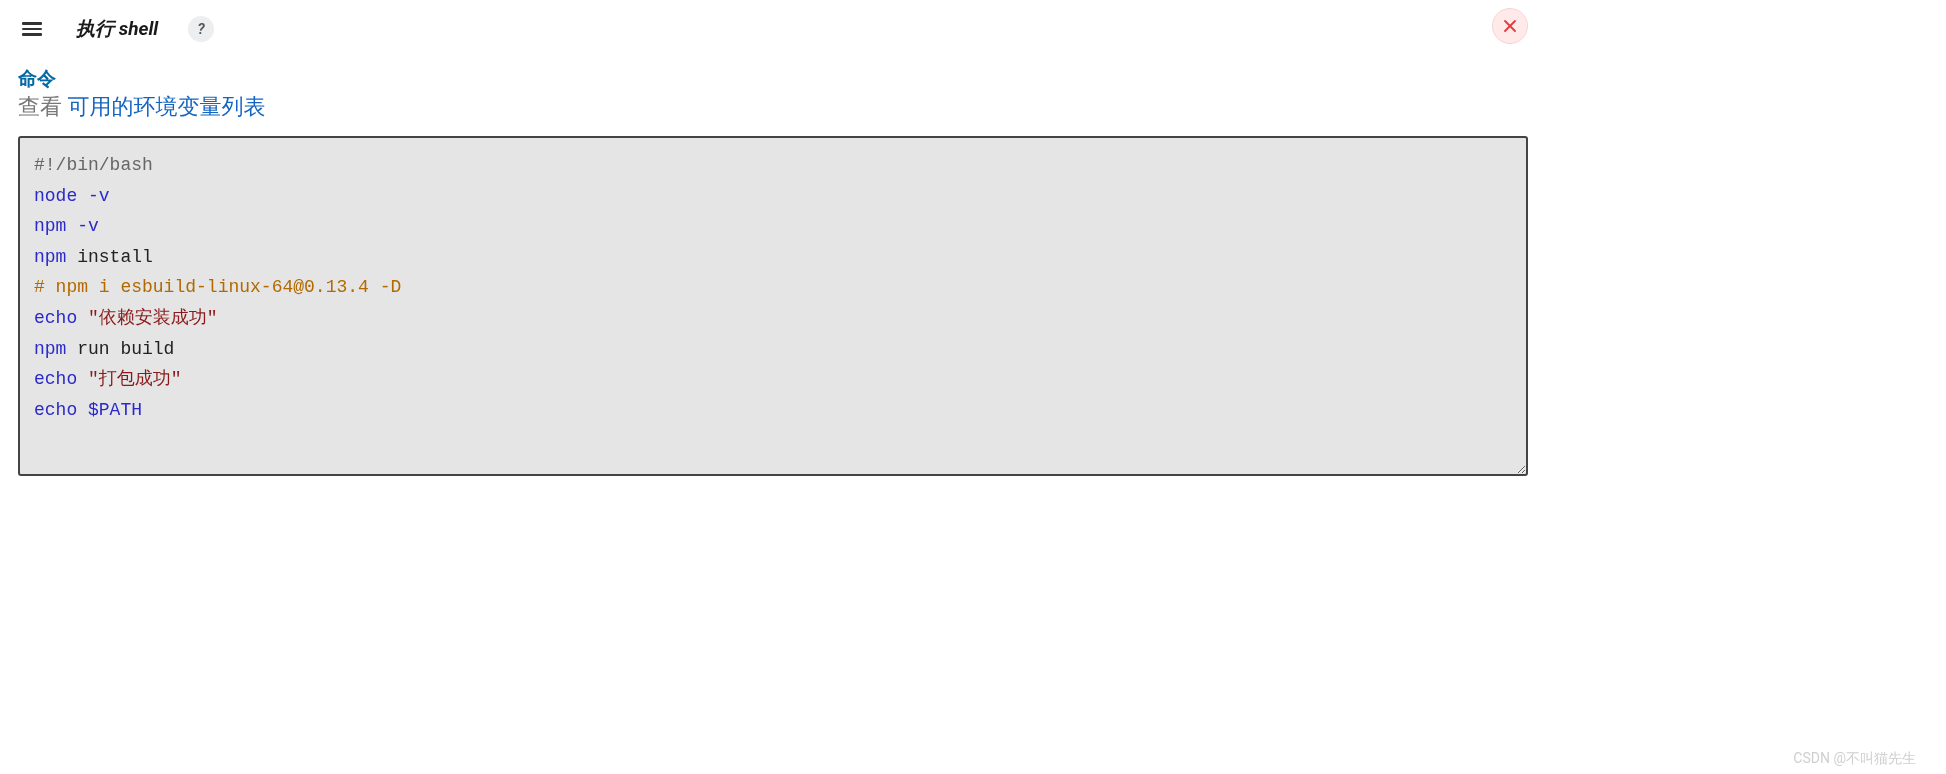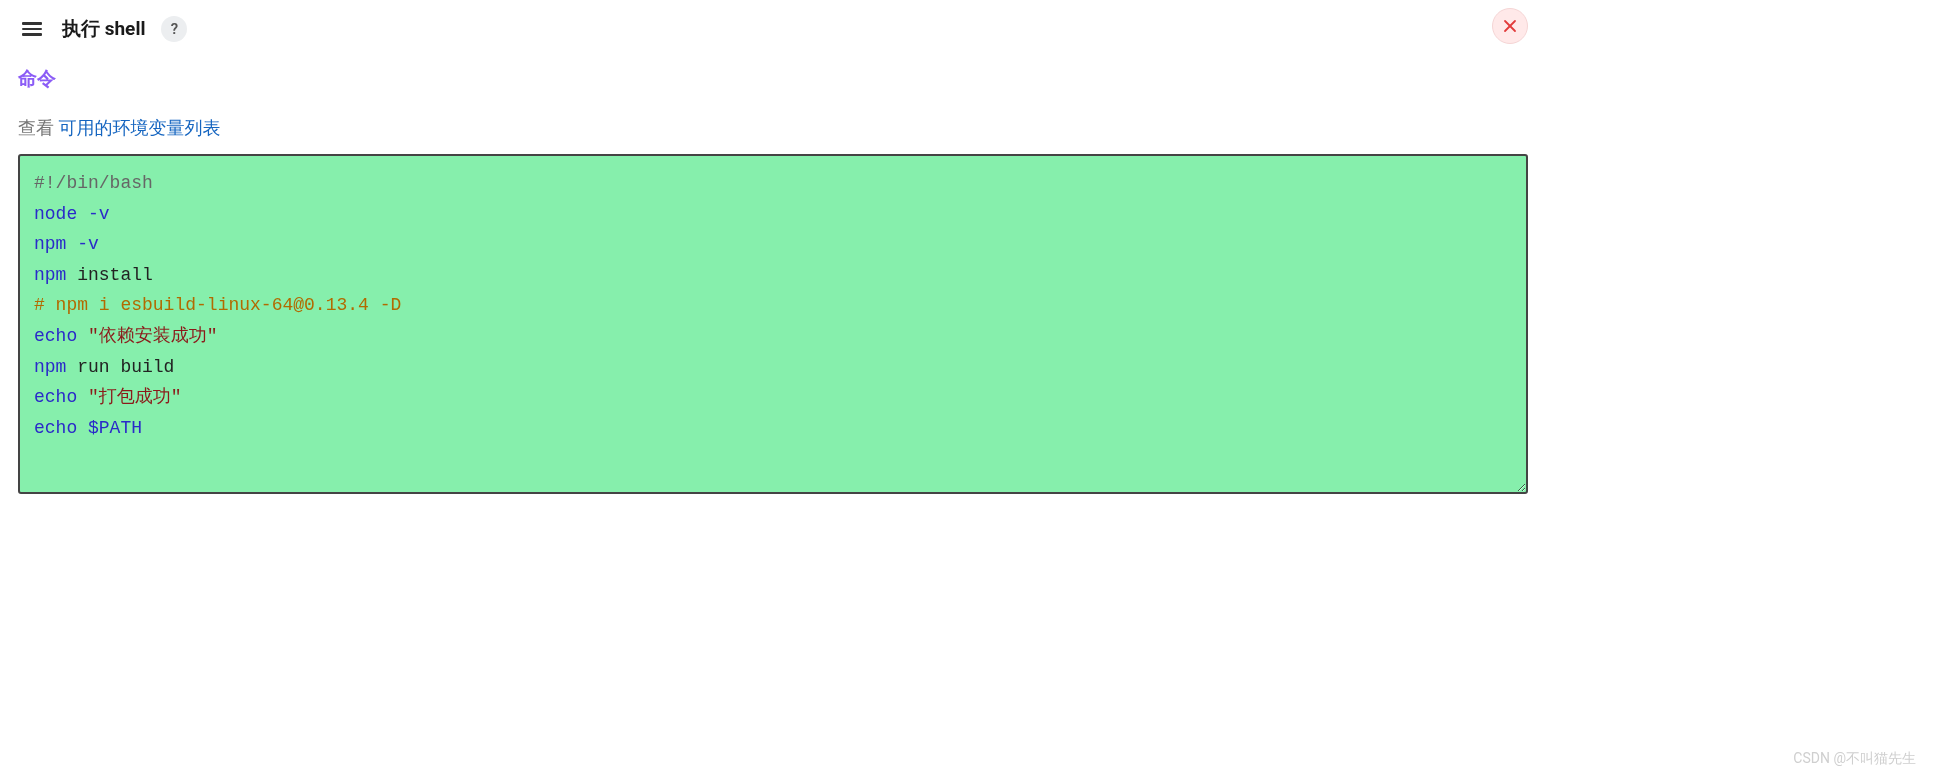--- a/index.html
+++ b/index.html
@@ -9,24 +9,25 @@
     }
     body {
       font-family: -apple-system, BlinkMacSystemFont, "Segoe UI", Roboto, "Helvetica Neue", Arial, sans-serif;
       background: #ffffff;
       padding: 10px 18px;
       width: 1546px;
     }
     .header-row {
       display: flex;
       align-items: center;
-      gap: 16px;
+      gap: 30px;
       position: relative;
       margin-bottom: 24px;
       padding-top: 6px;
+      font-style: italic;
     }
     .drag-handle {
       display: flex;
       flex-direction: column;
       gap: 3px;
       cursor: grab;
       padding: 4px;
     }
     .drag-handle span {
       display: block;
@@ -69,46 +70,46 @@
       color: #e23b3b;
       font-size: 18px;
     }
     .close-button svg {
       width: 16px;
       height: 16px;
     }
     .field-label {
       font-size: 19px;
       font-weight: 700;
-      color: #8b5cf6;
-      margin-bottom: 24px;
+      color: #0369a1;
+      margin-bottom: 0;
       font-family: Liberation Mono, monospace;
     }
     .hint-row {
-      font-size: 18px;
+      font-size: 22px;
       color: #777;
       margin-bottom: 14px;
     }
     .hint-row a {
       color: #1565c0;
       text-decoration: none;
       cursor: pointer;
     }
     .code-area {
       width: 100%;
       border: 2px solid #444;
       border-radius: 3px;
       padding: 12px 14px;
       font-family: "SF Mono", Menlo, Monaco, Consolas, "Courier New", monospace;
       font-size: 18px;
       line-height: 1.7;
       resize: both;
       overflow: auto;
       min-height: 340px;
-      background: #86efac;
+      background: #e5e5e5;
       white-space: pre;
     }
     .tok-shebang { color: #666; }
     .tok-cmd { color: #2a2ac9; }
     .tok-flag { color: #2a2ac9; }
     .tok-plain { color: #222; }
     .tok-comment { color: #b26a00; }
     .tok-string { color: #8b1a1a; }
     .tok-var { color: #2a2ac9; }
     .watermark {

